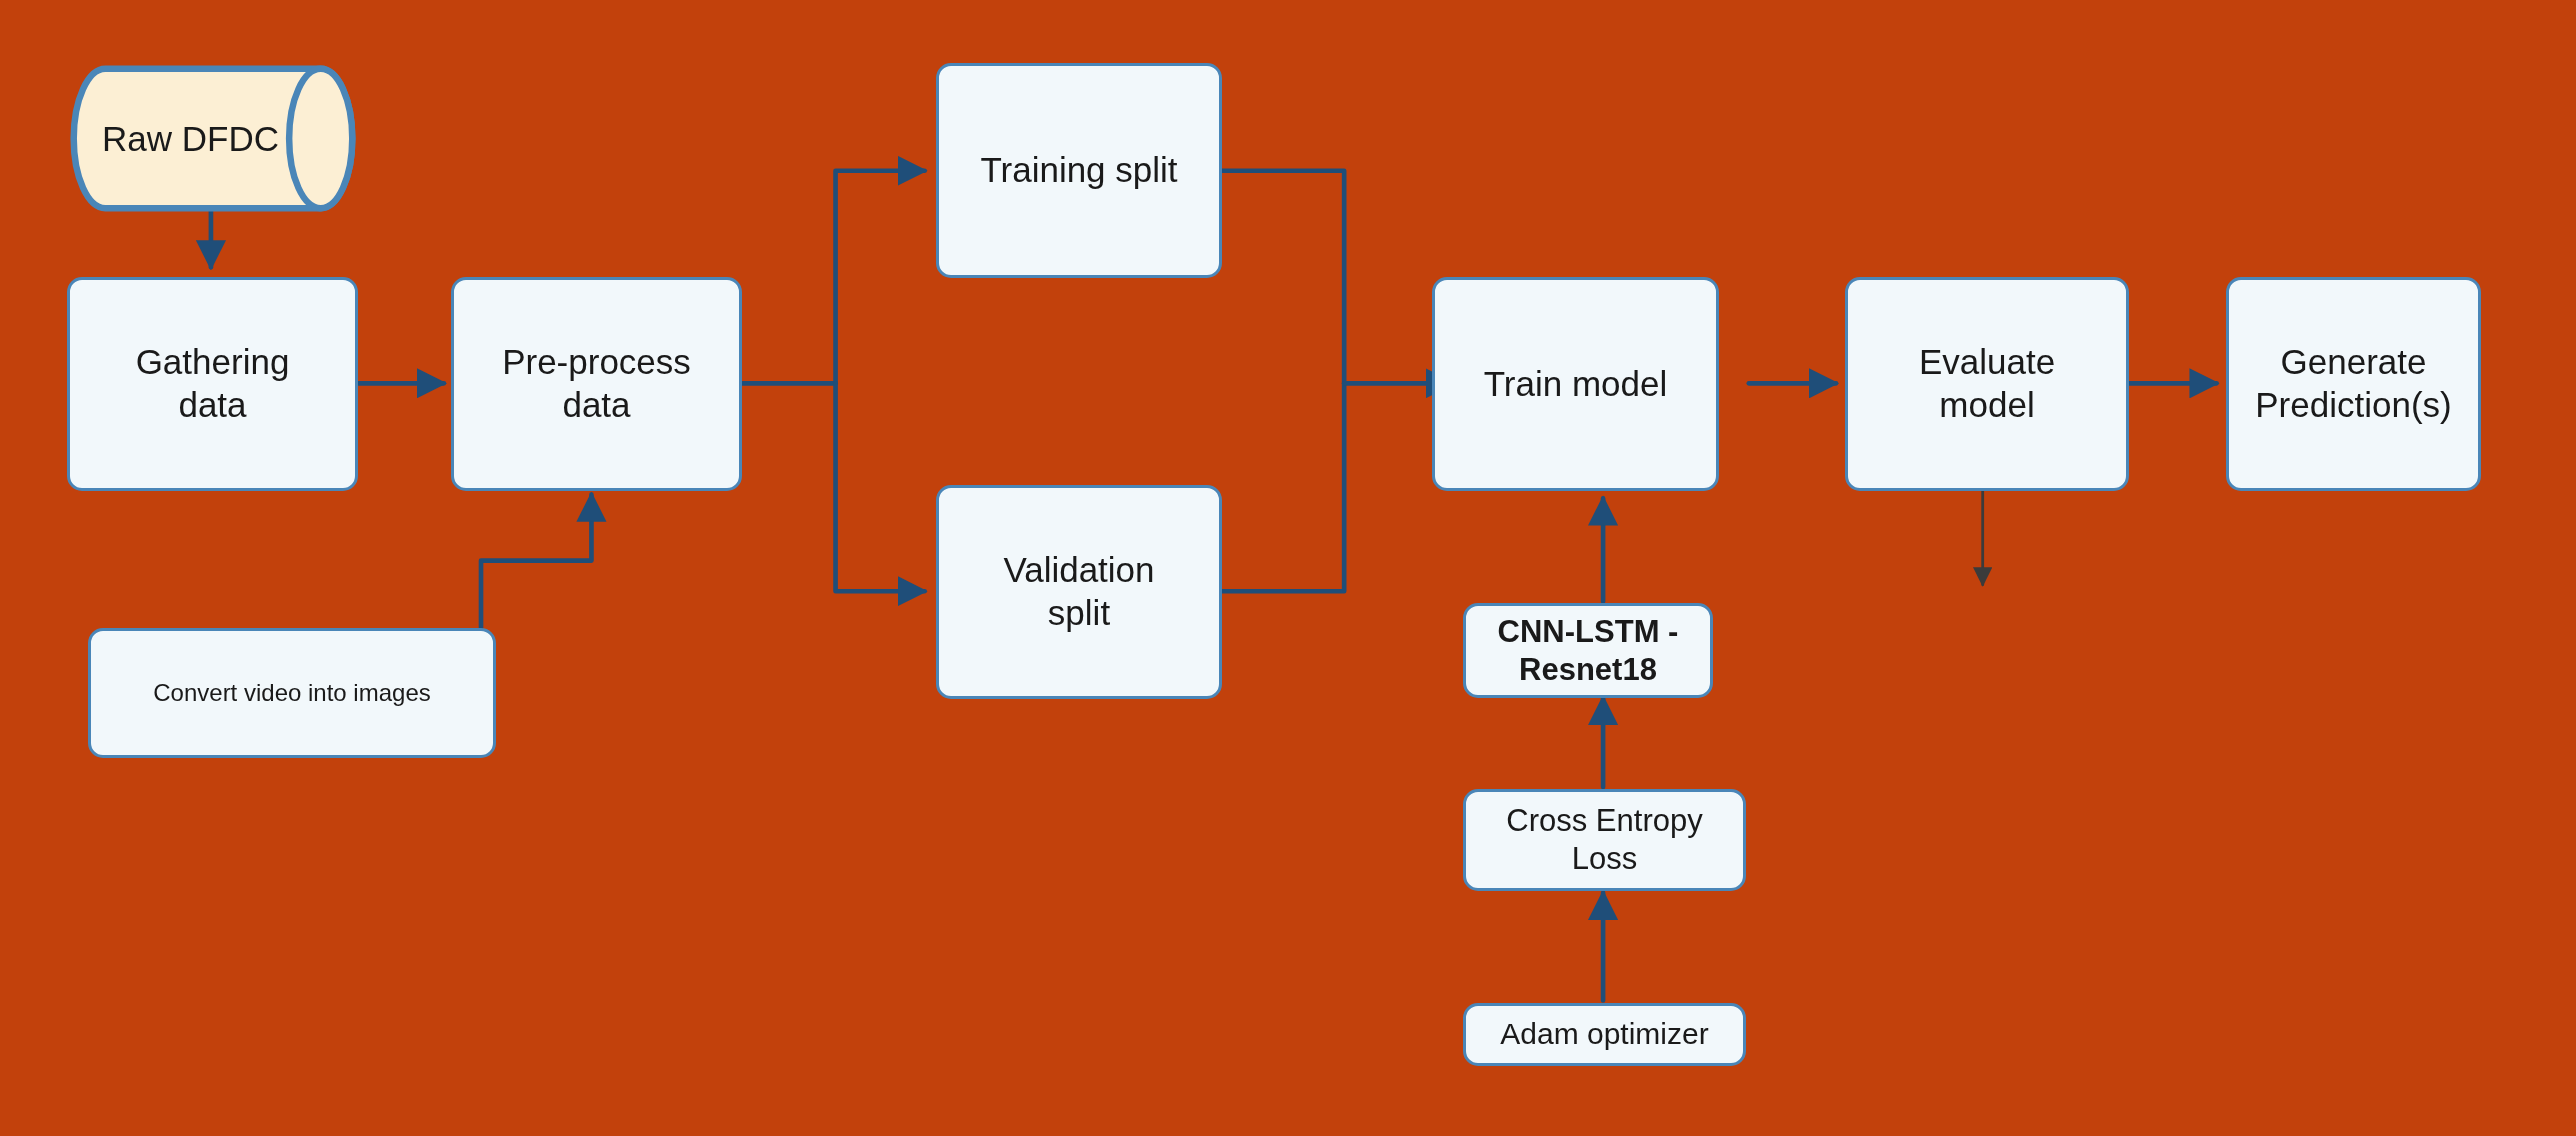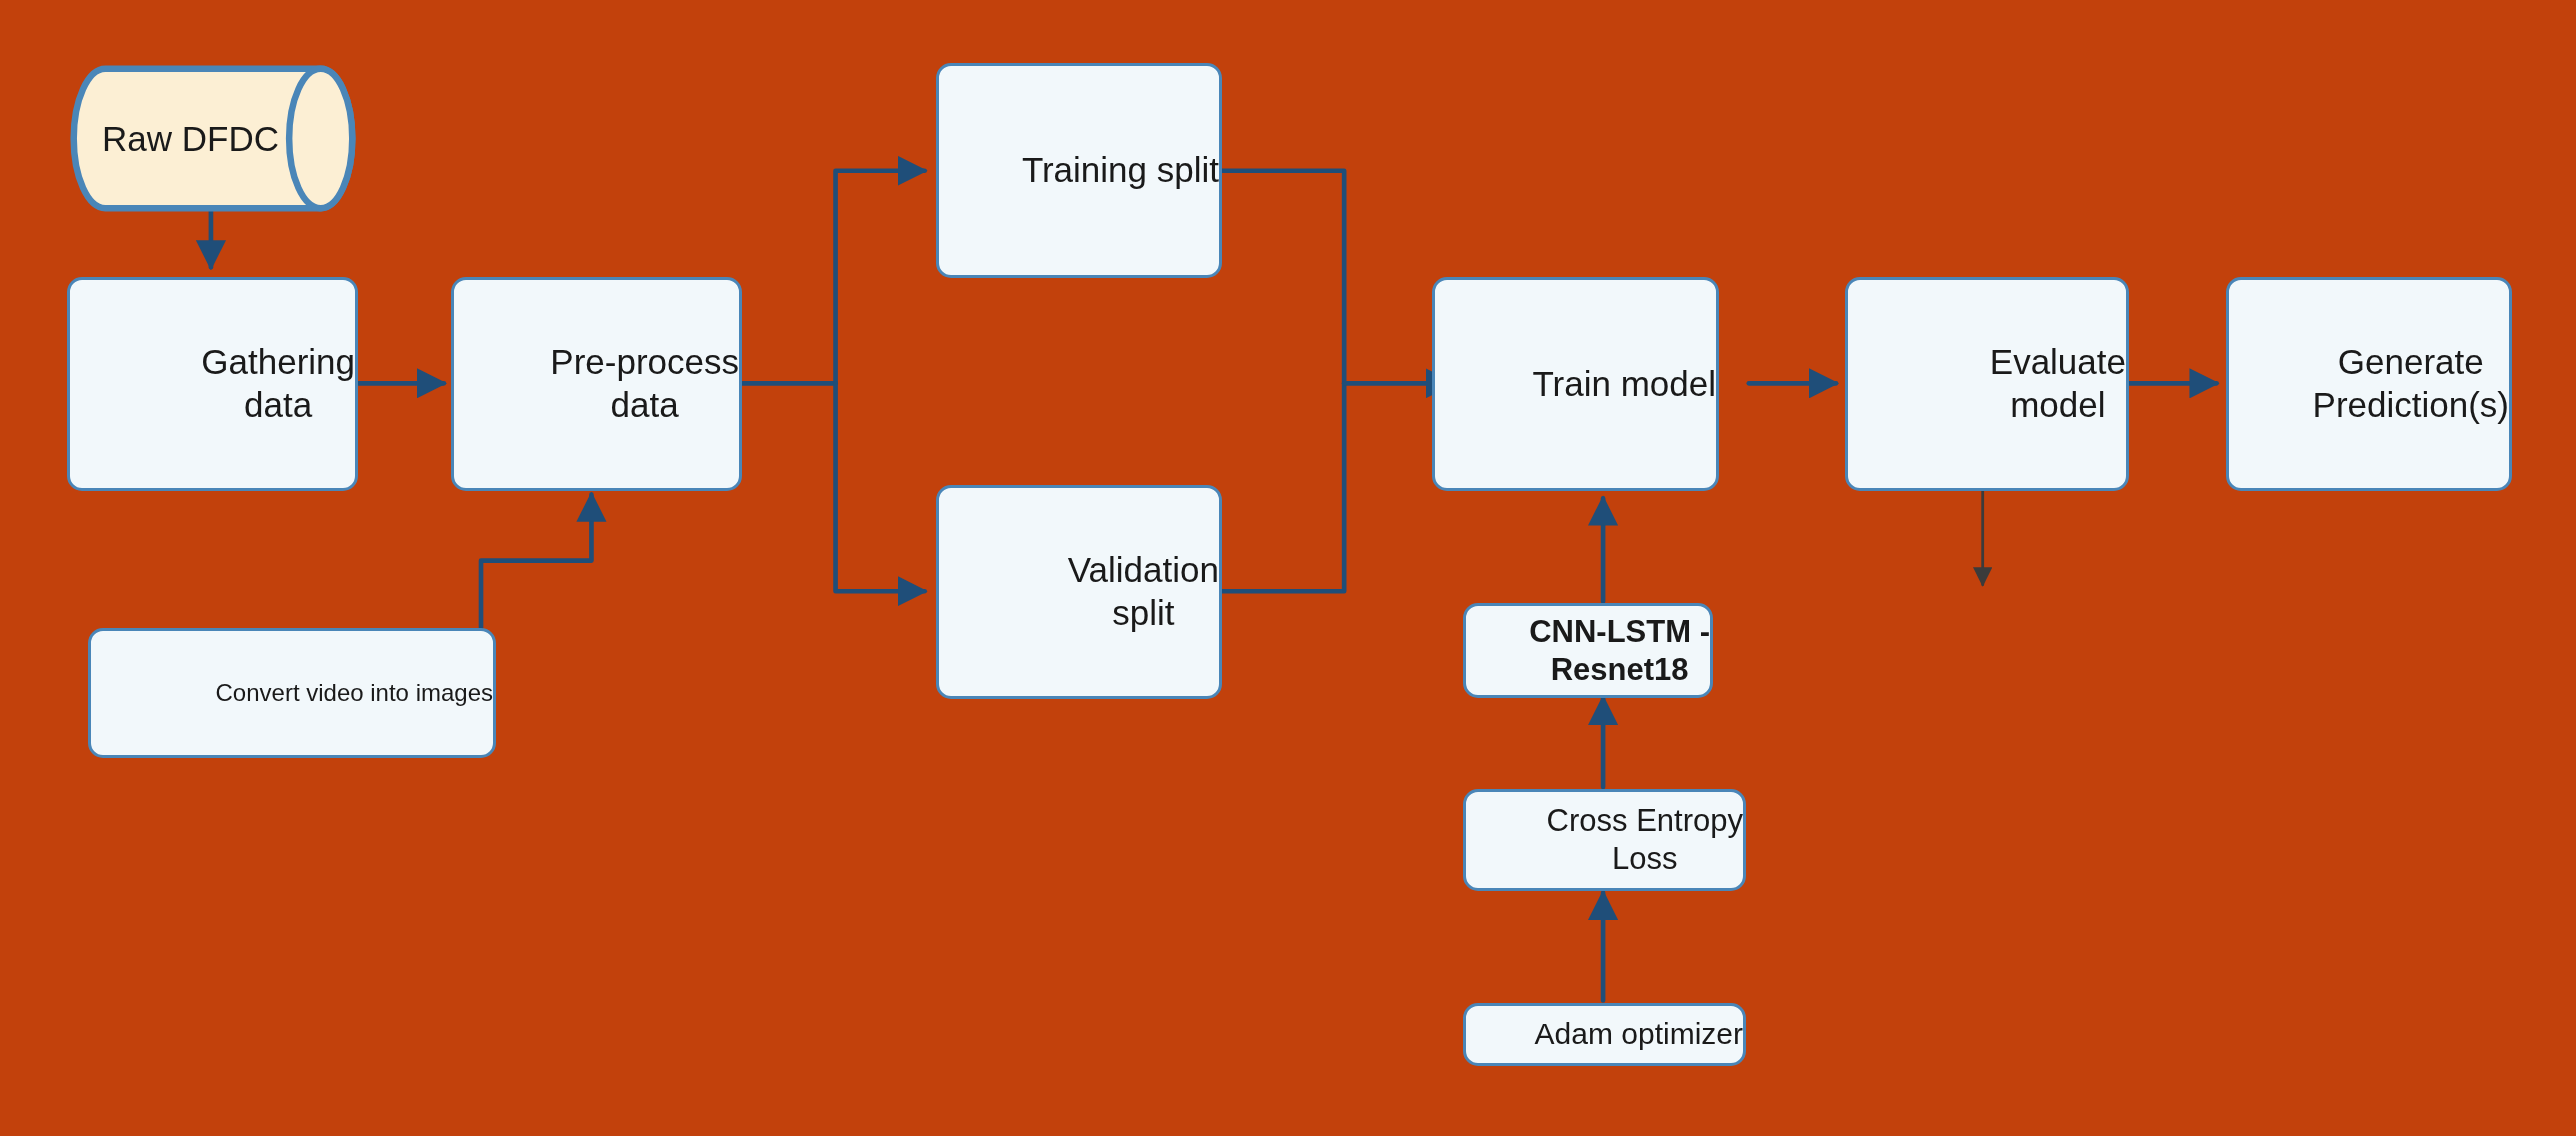--- a/index.html
+++ b/index.html
@@ -25,21 +25,21 @@
     top: 0;
     width: 2576px;
     height: 1136px;
     pointer-events: none;
   }
   .node {
     position: absolute;
     box-sizing: border-box;
     display: flex;
     align-items: center;
-    justify-content: flex-end;
+    justify-content: center;
     text-align: center;
     color: #1a1a1a;
     background: #f2f8fb;
     border: 3.7px solid #4a86b8;
     border-radius: 15px;
     line-height: 1.22;
     white-space: pre-line;
     z-index: 2;
   }
   .node.lg   { font-size: 35px; }
@@ -152,21 +152,21 @@
 
   <div class="node lg" style="left:1432px; top:277px; width:287px; height:214px;">
     <span>Train model</span>
   </div>
 
   <div class="node lg" style="left:1845px; top:277px; width:284px; height:214px;">
     <span>Evaluate
 model</span>
   </div>
 
-  <div class="node lg" style="left:2226px; top:277px; width:286px; height:214px;">
+  <div class="node lg" style="left:2226px; top:277px; width:255px; height:214px;">
     <span>Generate
 Prediction(s)</span>
   </div>
 
 
   <div class="node md" style="left:1463px; top:603px; width:250px; height:95px;font-weight:bold;">
     <span>CNN-LSTM -
 Resnet18</span>
   </div>
 

